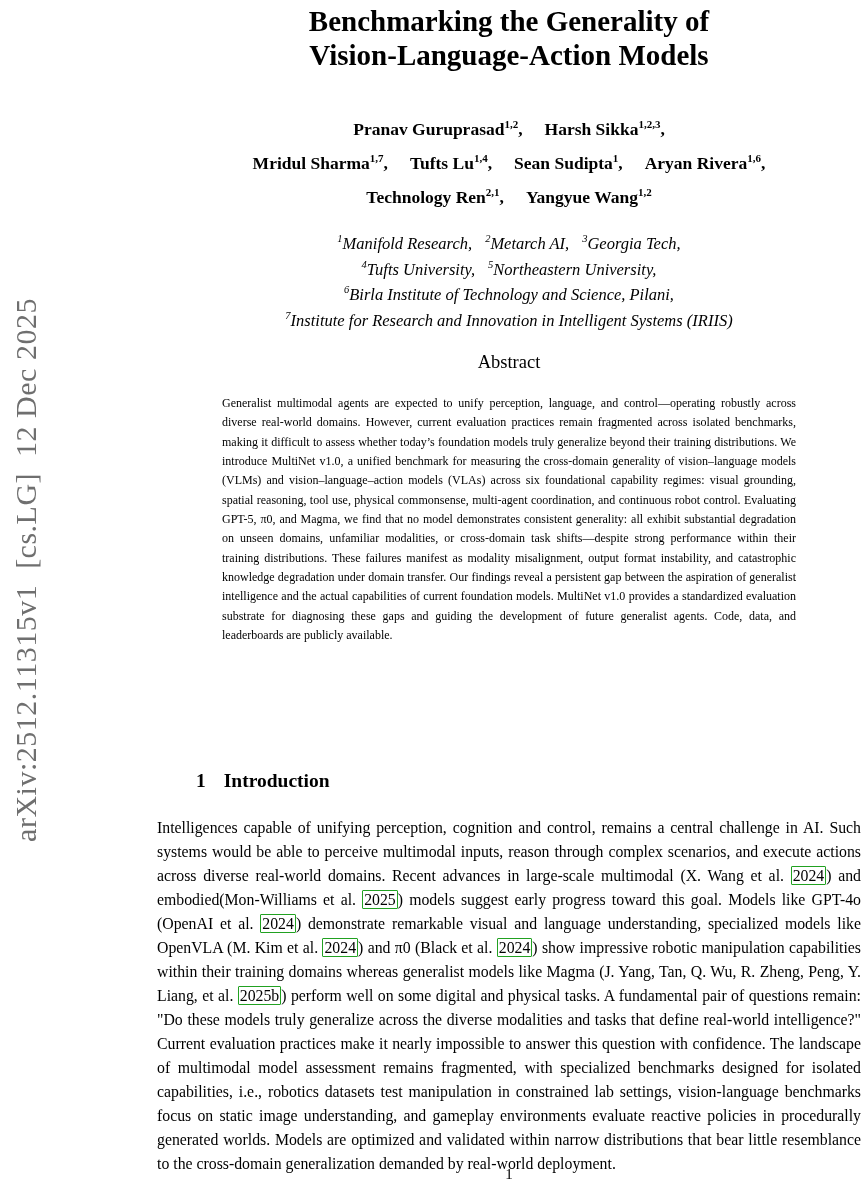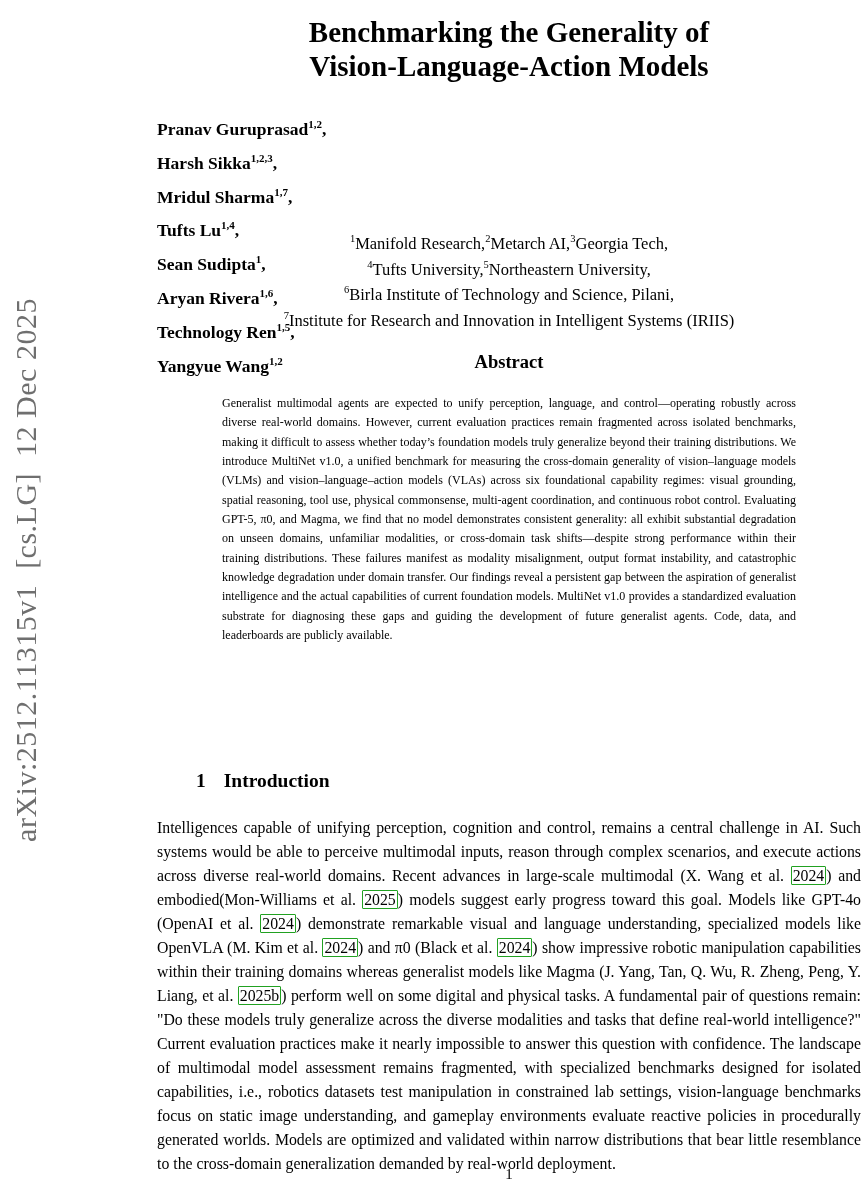--- a/index.html
+++ b/index.html
@@ -20,46 +20,46 @@
     font-size: 30px;
     color: var(--watermark-gray, #6f6f6f);
     letter-spacing: 0.5px;
   }
 
   .content { position: absolute; left: 157px; top: 0; width: 704px; height: 1200px; }
 
   .title {
     position: absolute; top: 4px; left: 0; width: 100%;
     text-align: center; font-weight: bold;
-    font-size: 29px; line-height: 34px; margin-top: 11px;
+    font-size: 29px; line-height: 34px;
   }
 
   .authors {
     position: absolute; top: 110px; left: 0; width: 100%;
     font-weight: bold; font-size: 17.5px;
   }
   .author-line {
     display: flex; justify-content: center; align-items: baseline;
-    column-gap: 22px; line-height: 29px; white-space: nowrap; flex-direction: column;
+    column-gap: 22px; line-height: 29px; white-space: nowrap;
   }
   .author sup { font-size: 11px; font-weight: bold; }
 
   .affiliations {
     position: absolute; top: 228px; left: 0; width: 100%;
     font-size: 16.5px;
   }
   .affil-line {
     display: flex; justify-content: center; align-items: flex-end;
-    line-height: 21px; white-space: nowrap;
+    column-gap: 13px; line-height: 21px; white-space: nowrap; font-style: italic;
   }
   .affil sup { font-size: 10.5px; }
 
   .abstract-heading {
     position: absolute; top: 352px; left: 0; width: 100%;
-    text-align: center; font-weight: bold; font-size: 18.5px;
+    text-align: center; font-weight: normal; font-size: 18.5px;
   }
 
   .abstract-text {
     position: absolute; top: 394px; left: 65px; width: 574px;
     font-size: 12px; line-height: 19.35px;
     text-align: justify;
   }
 
   .section-heading {
     position: absolute; top: 770px; left: 0; width: 100%;
@@ -107,21 +107,21 @@
           <span class="author"><span>Pranav Guruprasad</span><sup>1,2</sup>,</span>
           <span class="author"><span>Harsh Sikka</span><sup>1,2,3</sup>,</span>
         </div>
         <div class="author-line">
           <span class="author"><span>Mridul Sharma</span><sup>1,7</sup>,</span>
           <span class="author"><span>Tufts Lu</span><sup>1,4</sup>,</span>
           <span class="author"><span>Sean Sudipta</span><sup>1</sup>,</span>
           <span class="author"><span>Aryan Rivera</span><sup>1,6</sup>,</span>
         </div>
         <div class="author-line">
-          <span class="author"><span>Technology Ren</span><sup>1,5</sup>,</span>
+          <span class="author"><span>Technology Ren</span><sup>2,1</sup>,</span>
           <span class="author"><span>Yangyue Wang</span><sup>1,2</sup></span>
         </div>
       </div>
 
     <div class="affiliations" id="affiliations">
         <div class="affil-line">
           <span class="affil"><sup>1</sup>Manifold Research,</span>
           <span class="affil"><sup>2</sup>Metarch AI,</span>
           <span class="affil"><sup>3</sup>Georgia Tech,</span>
         </div>

